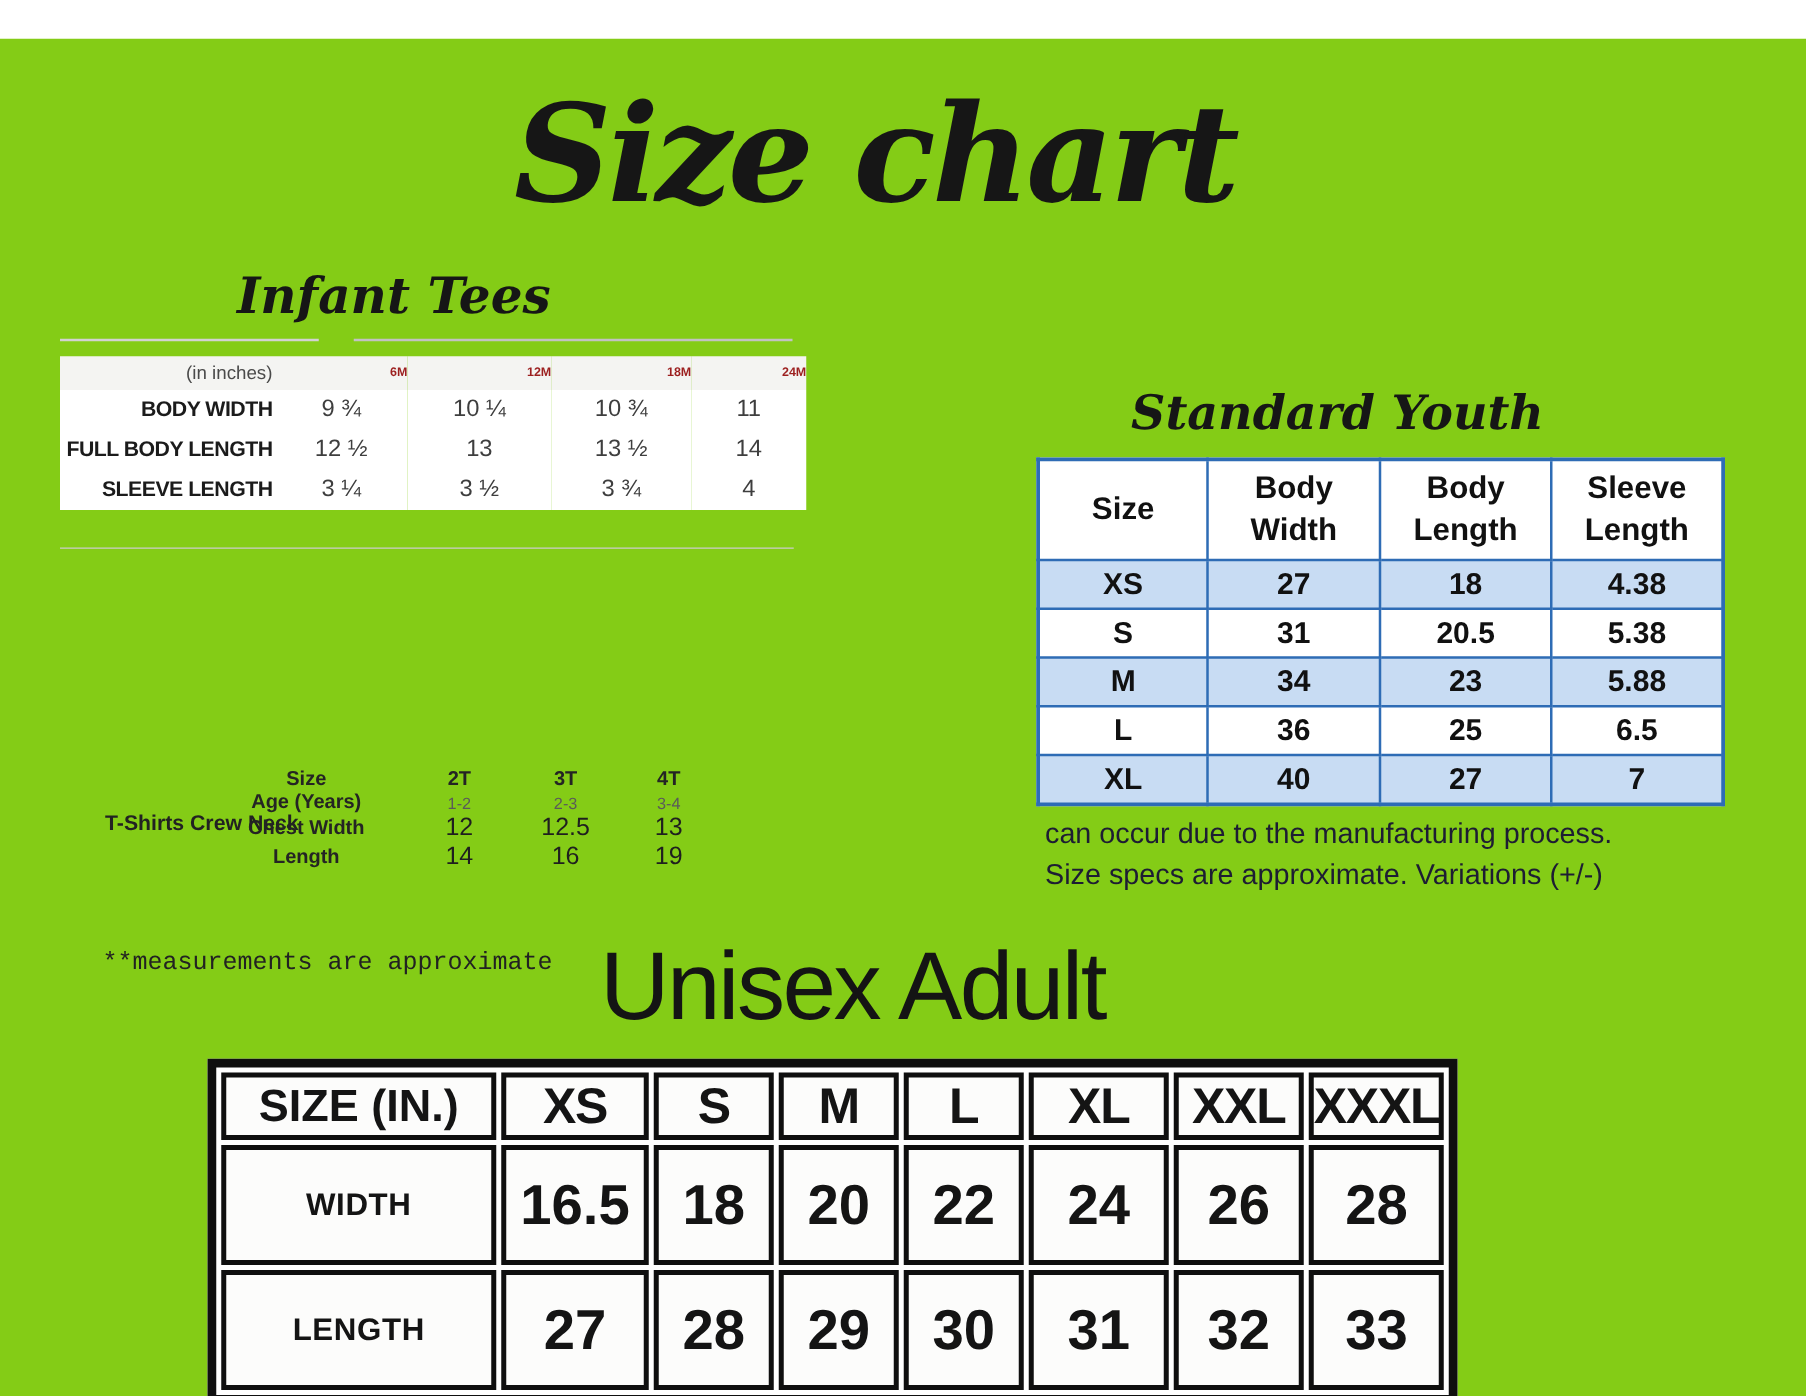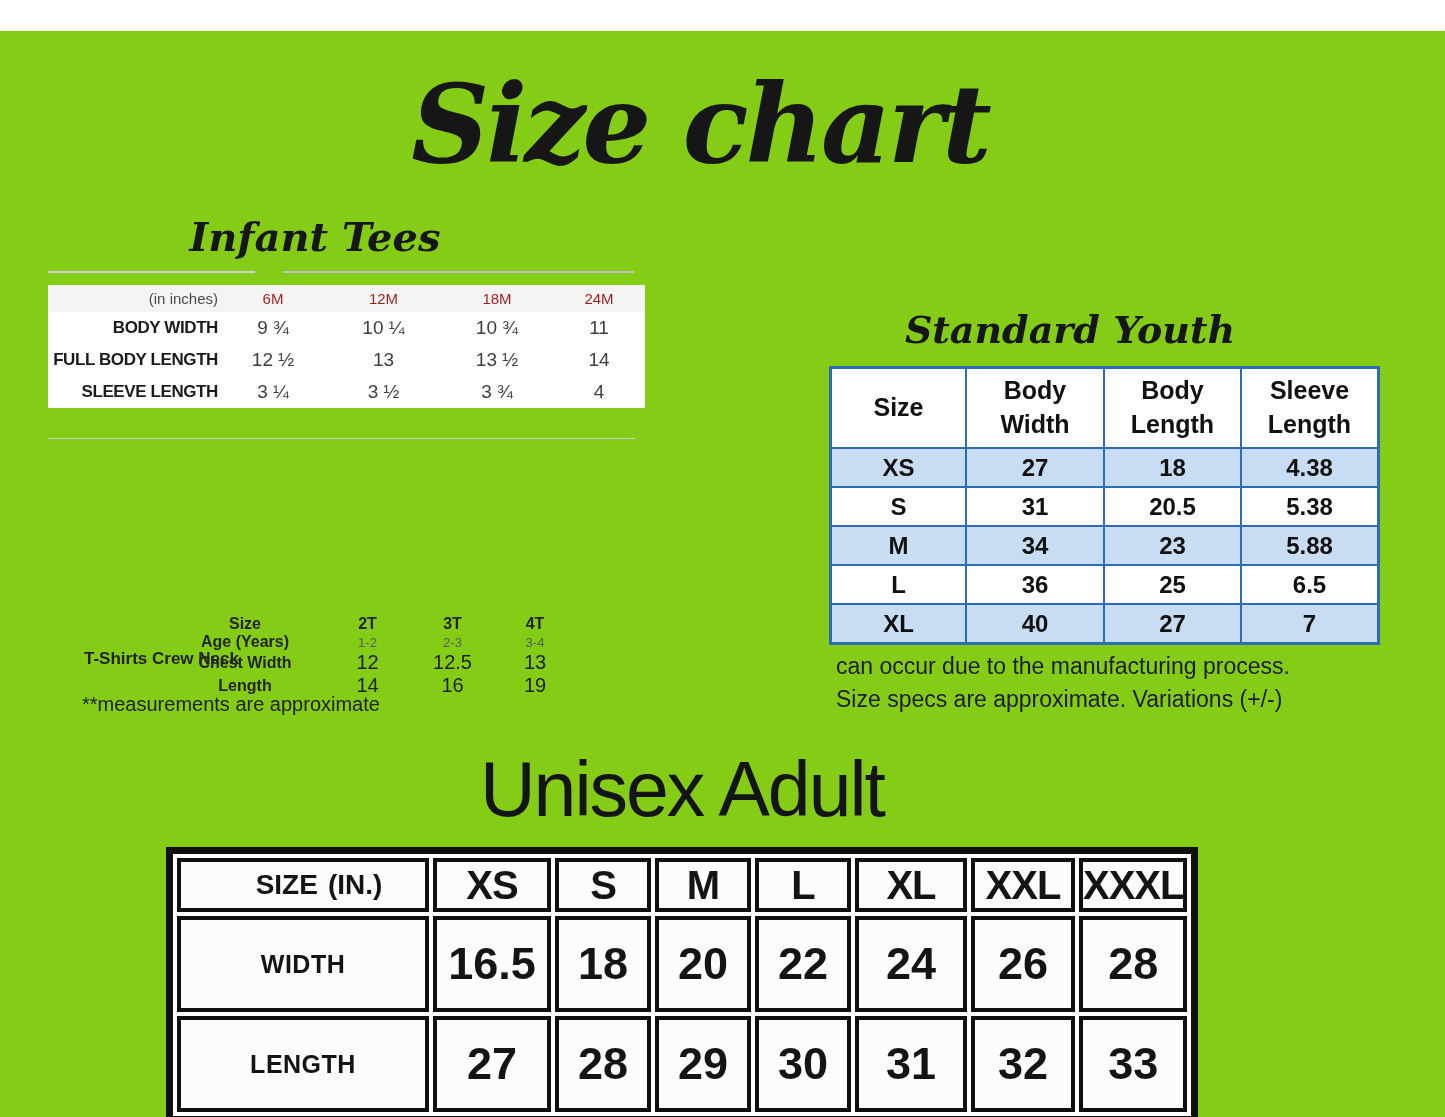--- a/index.html
+++ b/index.html
@@ -20,21 +20,21 @@
   #infant-rule-left{top:240px;left:48px;width:207px;background:#d2d2d2;}
   #infant-rule-right{top:240px;left:283px;width:351px;background:#c2c2c2;}
   #infant-rule-bottom{top:407px;left:48px;width:587px;height:1px;background:#cccccc;}
   #infant-table{left:48px;top:254px;border-collapse:collapse;table-layout:fixed;}
   #infant-table td{padding:0;vertical-align:middle;}
   #infant-table .c0{width:170px;} #infant-table .c1{width:106px;}
   #infant-table .c2{width:115px;} #infant-table .c3{width:112px;} #infant-table .c4{width:92px;}
   #infant-table tr.hdr td{height:27px;background:#f4f4f2;}
   #infant-table tr.data td{height:32px;background:#ffffff;}
   .inf-unit{font-size:15px;color:#4a4a4a;text-align:right;padding-right:2px !important;}
-  .inf-col{font-size:15px;font-weight:normal;color:#9c1f1f;text-align:center;}
+  .inf-col{font-size:10px;font-weight:bold;color:#9c1f1f;text-align:right;}
   .inf-label{font-size:17px;font-weight:bold;color:#1b1b1b;text-align:right;letter-spacing:-0.4px;padding-right:2px !important;}
   .inf-val{font-size:19px;color:#3e3e3e;text-align:center;}
   
   #youth-title{top:272px;left:880px;width:380px;font-size:38px;line-height:54px;}
   #youth-table{left:829px;top:335px;border-collapse:collapse;background:#fff;table-layout:fixed;
     border:3px solid #2e6cb5;}
   #youth-table th,#youth-table td{border:2px solid #2e6cb5;padding:0;vertical-align:middle;text-align:center;}
   #youth-table th{height:78px;font-size:25px;font-weight:bold;color:#111;line-height:1.35;padding:0 10px;}
   #youth-table td{height:37px;font-size:24px;font-weight:bold;color:#111;}
   #youth-table .y0{width:113px;} #youth-table .y1{width:116px;}
@@ -50,34 +50,34 @@
   #toddler-table .t0{width:160px;} #toddler-table .t1{width:85px;}
   #toddler-table .t2{width:85px;} #toddler-table .t3{width:80px;}
   .td-label{font-size:16px;font-weight:bold;color:#242424;}
   #toddler-table tr.r-size td{height:17px;}
   #toddler-table tr.r-age td{height:17px;}
   #toddler-table tr.r-chest td{height:19px;}
   #toddler-table tr.r-len td{height:19px;}
   .td-size{font-size:16px;font-weight:bold;color:#242424;}
   .td-age{font-size:13px;color:#5a5a5a;}
   .td-val{font-size:20px;color:#1f1f1f;}
-  #toddler-footnote{left:82px;top:662px;font-size:20px;color:#222;}
+  #toddler-footnote{left:82px;top:728px;font-size:20px;color:#222;font-family:Liberation Mono, monospace;}
   
   #adult-title{top:714px;left:372px;width:620px;font-size:77px;color:#141414;text-align:center;
     letter-spacing:-2px;white-space:nowrap;}
   #adult-table{left:166px;top:816px;border-collapse:separate;border-spacing:4px;background:#ffffff;
     border:7px solid #0f0f0f;table-layout:fixed;}
   #adult-table th,#adult-table td{border:4px solid #0f0f0f;background:#fcfcfb;padding:0;
     vertical-align:middle;text-align:center;color:#141414;}
   #adult-table .a0{width:212px;} #adult-table .a1{width:110px;}
   #adult-table .a2{width:88px;}  #adult-table .a3{width:88px;}
   #adult-table .a4{width:88px;}  #adult-table .a5{width:104px;}
   #adult-table .a6{width:96px;}  #adult-table .a7{width:98px;}
   #adult-table tr.hdr th{height:46px;font-size:40px;font-weight:bold;letter-spacing:-1px;}
-  #adult-table tr.hdr th.size-h{font-size:28px;letter-spacing:0;padding-left:32px;}
+  #adult-table tr.hdr th.size-h{font-size:36px;letter-spacing:0;}
   #adult-table tr.data th{height:88px;font-size:25px;font-weight:bold;letter-spacing:0.5px;}
   #adult-table tr.data td{height:88px;font-size:45px;font-weight:bold;}
   .size-unit{margin-left:10px;}
 </style>
 </head>
 <body>
 
 <div id="canvas">
 
   <div id="main-title" class="abs script-title">Size chart</div>

